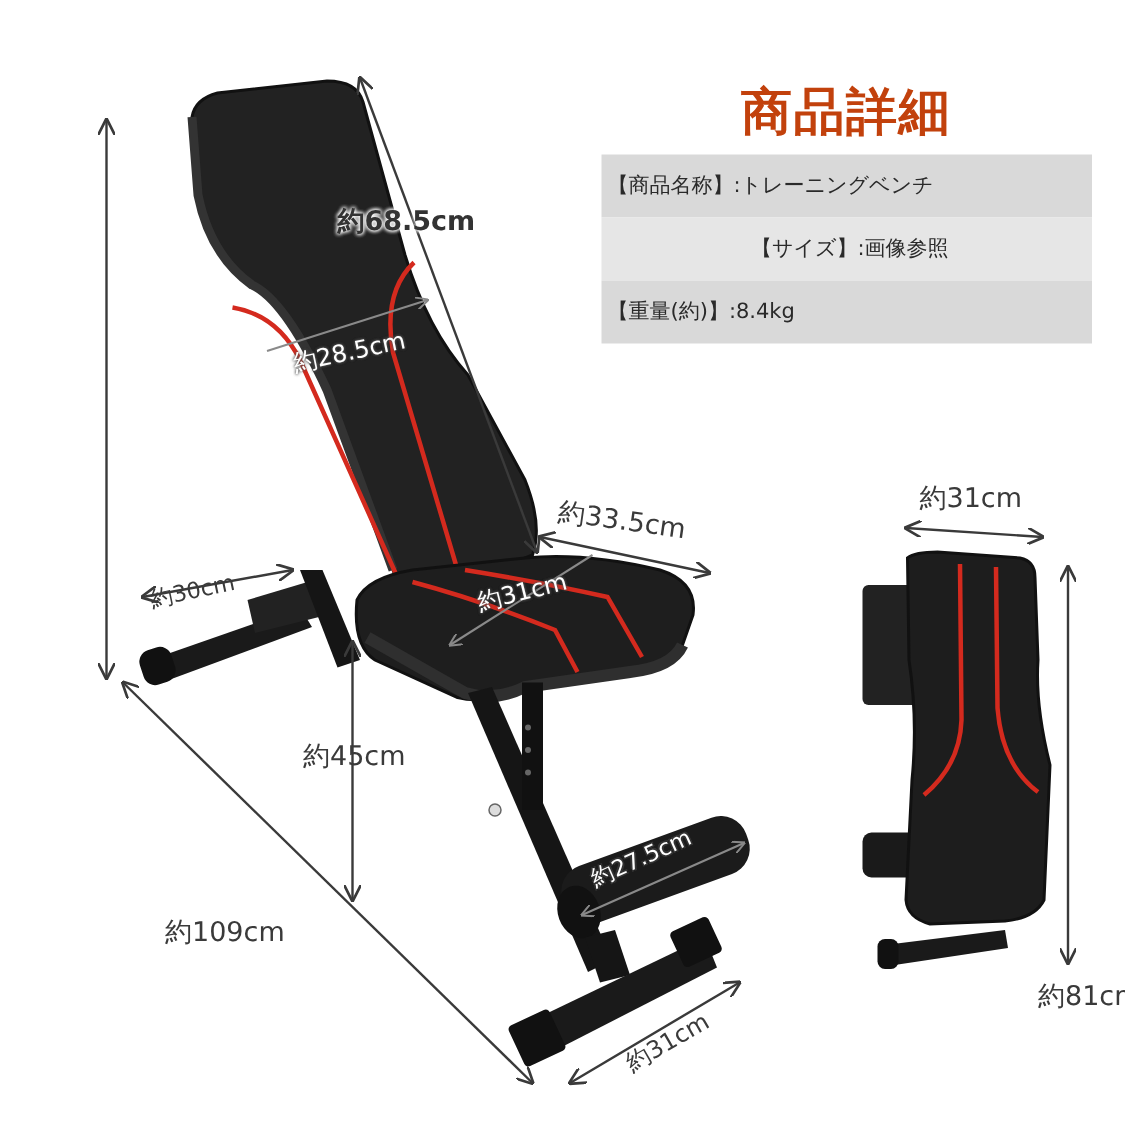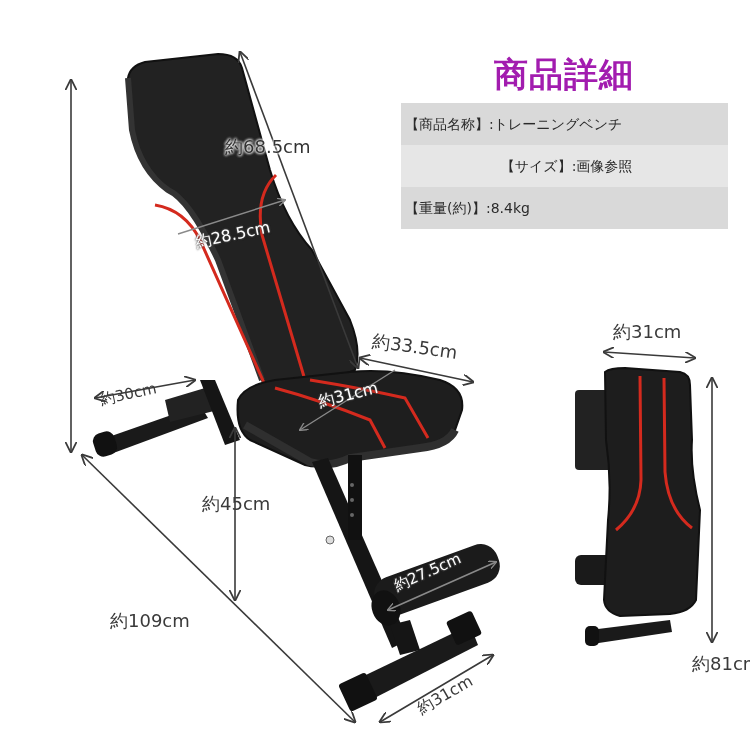--- a/index.html
+++ b/index.html
@@ -2,31 +2,31 @@
 <html><head>
   <meta charset="utf-8">
   <style>
     html, body { margin: 0; padding: 0; background: #ffffff; }
     body { width: 750px; height: 750px; position: relative; overflow: hidden;
            font-family: "DejaVu Sans", "Liberation Sans", sans-serif; color: #333; }
     .stage { position: absolute; left: 0; top: 0; width: 750px; height: 750px; }
     svg.art { position: absolute; left: 0; top: 0; }
 
     .title { position: absolute; left: 400px; top: 52px; width: 328px; text-align: center;
-             font-size: 34px; font-weight: bold; color: #a21caf; letter-spacing: 1px; }
+             font-size: 34px; font-weight: bold; color: #c2410c; letter-spacing: 1px; }
     .spec-table { position: absolute; left: 401px; top: 103px; width: 327px; }
     .spec-row { height: 42px; line-height: 42px; font-size: 14px; color: #2a2a2a;
                 padding-left: 4px; white-space: nowrap; overflow: hidden; }
     .spec-row.dark { background: #d9d9d9; }
     .spec-row.light { background: #e6e6e6; text-align: center; }
 
     .dim { position: absolute; font-size: 18px; color: #3a3a3a; white-space: nowrap; }
     .dim.white { color: #ffffff; text-shadow: 0 0 2px #555, 0 0 2px #555; font-size: 16px; }
     .dim.outline { color: #ffffff; text-shadow: -1px -1px 0 #333, 1px -1px 0 #333, -1px 1px 0 #333, 1px 1px 0 #333; }
-    .dim.dark-outline { color: #333; text-shadow: 0 0 3px #fff, 0 0 3px #fff, 0 0 3px #fff; }
+    .dim.dark-outline { color: #333; text-shadow: 0 0 3px #fff, 0 0 3px #fff, 0 0 3px #fff; font-weight: bold; }
   </style>
 </head>
 <body>
 
 <div class="stage">
 
   <svg class="art" width="750" height="750" viewBox="0 0 750 750">
     <defs>
       <marker id="ah" viewBox="0 0 10 10" refX="9" refY="5" markerWidth="7" markerHeight="7" orient="auto-start-reverse">
         <path d="M0,0 L10,5 L0,10" fill="none" stroke="#3a3a3a" stroke-width="1.6"></path>

